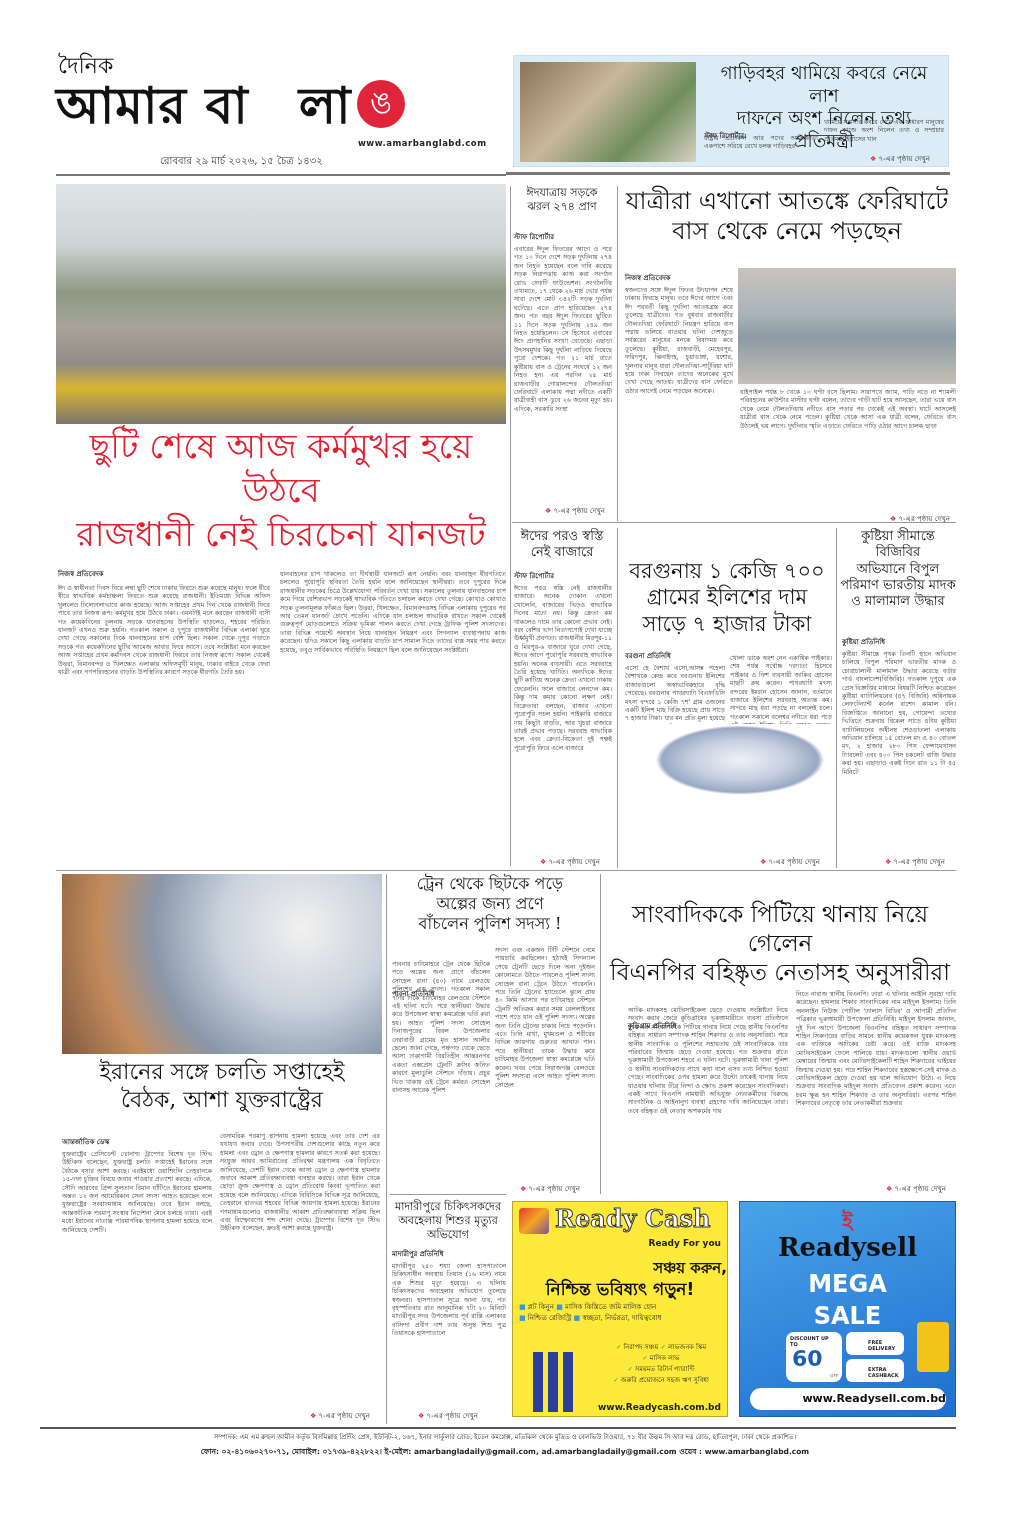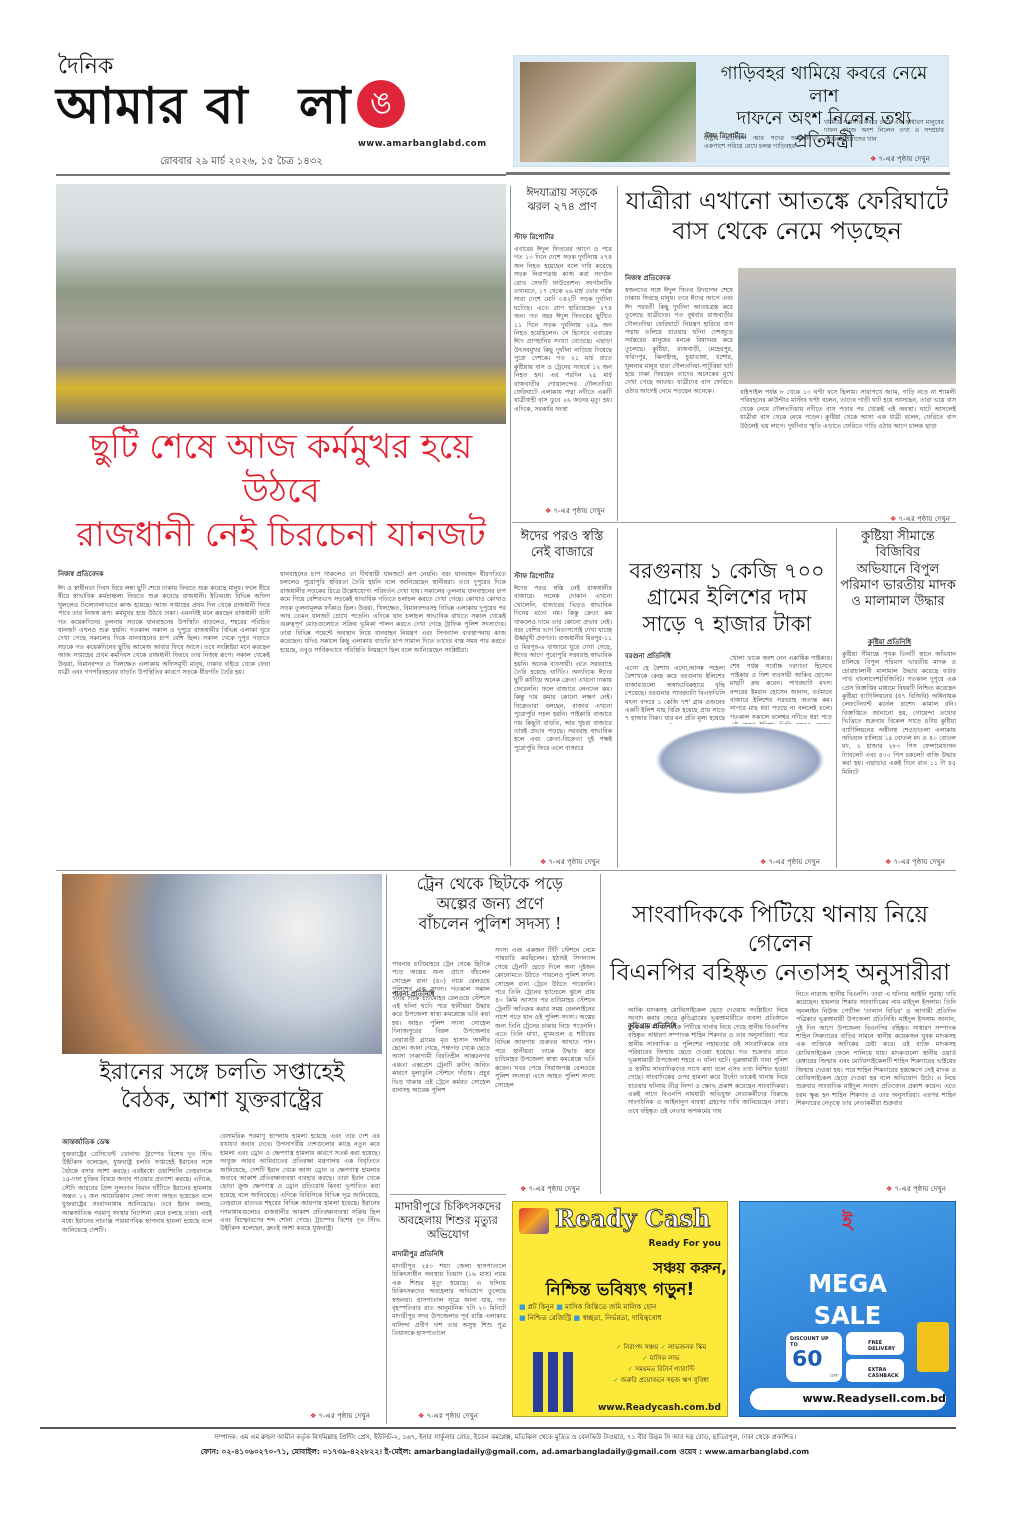--- a/index.html
+++ b/index.html
@@ -108,21 +108,21 @@
 <div class="abs small" style="left:730px;top:654px;width:102px;height:70px;">খোলা ডাকে অংশ নেন একাধিক পাইকার। শেষ পর্যন্ত সর্বোচ্চ দরদাতা হিসেবে পাইকার ও ফিশ ব্যবসায়ী জাকির হোসেন মাছটি ক্রয় করেন। পাথরঘাটা মৎস্য বন্দরের ইমরান হোসেন জানান, বর্তমানে বাজারে ইলিশের সরবরাহ অত্যন্ত কম। সাগরে মাছ ধরা পড়ছে না বললেই চলে। গতকাল সকালে বলেশ্বর নদীতে ধরা পড়ে এই রাজা ইলিশ। তিনি আরও বলেন, পহেলা বৈশাখ সামনে রেখে বড় আকারের ইলিশের চাহিদা অনেক বেড়ে গেছে। যার কারণে দামও বেড়েছে কয়েকগুণ। একইসঙ্গে ছোট আকারের</div>
 <div class="abs cont" style="left:760px;top:856px;"><span class="dia">❖</span> <span>৭-এর পৃষ্ঠায় দেখুন</span></div>
 <div class="rule-v" style="left:836px;top:528px;height:340px;"></div>
 
 <div class="abs hl" style="left:840px;top:528px;width:116px;font-size:13px;">
   <div>কুষ্টিয়া সীমান্তে বিজিবির</div>
   <div>অভিযানে বিপুল</div>
   <div>পরিমাণ ভারতীয় মাদক</div>
   <div>ও মালামাল উদ্ধার</div>
 </div>
-<div class="abs byline" style="left:868px;top:636px;text-decoration:underline;">কুষ্টিয়া প্রতিনিধি</div>
+<div class="abs byline" style="left:842px;top:636px;">কুষ্টিয়া প্রতিনিধি</div>
 <div class="abs small" style="left:842px;top:650px;width:114px;height:204px;">কুষ্টিয়া সীমান্তে পৃথক তিনটি স্থানে অভিযান চালিয়ে বিপুল পরিমাণ ভারতীয় মাদক ও চোরাচালানী মালামাল উদ্ধার করেছে বর্ডার গার্ড বাংলাদেশ(বিজিবি)। গতকাল দুপুরে এক প্রেস বিজ্ঞপ্তির মাধ্যমে বিষয়টি নিশ্চিত করেছেন কুষ্টিয়া ব্যাটালিয়নের (৪৭ বিজিবি) অধিনায়ক লেফটেন্যান্ট কর্নেল রাশেদ কামাল রনি। বিজ্ঞপ্তিতে জানানো হয়, গোয়েন্দা তথ্যের ভিত্তিতে শুক্রবার বিকেল সাড়ে ৪টায় কুষ্টিয়া ব্যাটালিয়নের অধীনস্থ শেওড়াতলা এলাকায় অভিযান চালিয়ে ১৫ বোতল মদ ও ৪০ বোতল মদ, ২ হাজার ২৮০ পিস ফেন্সামেথাসন ট্যাবলেট এবং ৪০০ পিস চকলেট বাজি উদ্ধার করা হয়। এছাড়াও একই দিনে রাত ১১ টা ৪৫ মিনিটে</div>
 <div class="abs cont" style="left:885px;top:856px;"><span class="dia">❖</span> <span>৭-এর পৃষ্ঠায় দেখুন</span></div>
 <div class="rule-h" style="left:56px;top:870px;width:900px;"></div>
 
 <div class="photo war" style="left:62px;top:874px;width:320px;height:180px;"></div>
 <div class="abs hl" style="left:62px;top:1058px;width:320px;font-size:22px;">
   <div>ইরানের সঙ্গে চলতি সপ্তাহেই</div>
   <div>বৈঠক, আশা যুক্তরাষ্ট্রের</div>
 </div>
 <div class="abs byline" style="left:62px;top:1136px;">আন্তর্জাতিক ডেস্ক</div>
@@ -178,20 +178,21 @@
     <div><span style="color:#3a9a3a;">✓</span> <span>নিরাপদ সঞ্চয়</span> <span style="color:#3a9a3a;">✓</span> <span>লাভজনক স্কিম</span></div>
     <div><span style="color:#3a9a3a;">✓</span> <span>মাসিক লাভ</span></div>
     <div><span style="color:#3a9a3a;">✓</span> <span>সময়মত রিটার্ন গ্যারান্টি</span></div>
     <div><span style="color:#3a9a3a;">✓</span> <span>জরুরি প্রয়োজনে সহজ ঋণ সুবিধা</span></div>
   </div>
   <div class="abs" style="right:6px;bottom:4px;font-size:9px;font-weight:bold;color:#222;">www.Readycash.com.bd</div>
 </div>
 
 <div class="abs ad-rs">
   <div class="abs" style="left:0;top:4px;width:100%;text-align:center;font-size:20px;color:#e0243a;font-weight:bold;">ই</div>
+  <div class="abs" style="left:0;top:30px;width:100%;text-align:center;font-family:'DejaVu Serif',serif;font-weight:bold;font-size:26px;color:#111;">Readysell</div>
   <div class="abs" style="left:0;top:68px;width:100%;text-align:center;font-weight:bold;font-size:24px;color:#fff;">MEGA</div>
   <div class="abs" style="left:0;top:100px;width:100%;text-align:center;font-weight:bold;font-size:24px;color:#fff;">SALE</div>
   <div class="abs" style="left:46px;top:130px;width:56px;height:50px;background:#fff;border-radius:8px;">
     <div style="font-size:5px;font-weight:bold;padding:3px 4px 0;color:#223;">DISCOUNT UP TO</div>
     <div style="font-size:22px;font-weight:bold;color:#1b5fb5;padding-left:6px;line-height:24px;">60</div>
     <div style="position:absolute;right:4px;bottom:4px;font-size:4px;color:#555;">OFF</div>
   </div>
   <div class="abs" style="left:106px;top:130px;width:58px;height:23px;background:#fff;border-radius:6px;font-size:5px;font-weight:bold;padding:7px 4px 0 22px;color:#223;"><span>FREE DELIVERY</span></div>
   <div class="abs" style="left:106px;top:157px;width:58px;height:23px;background:#fff;border-radius:6px;font-size:5px;font-weight:bold;padding:7px 4px 0 22px;color:#223;"><span>EXTRA CASHBACK</span></div>
   <div class="abs" style="right:6px;top:120px;width:32px;height:50px;background:#f2c318;border-radius:4px;"></div>

